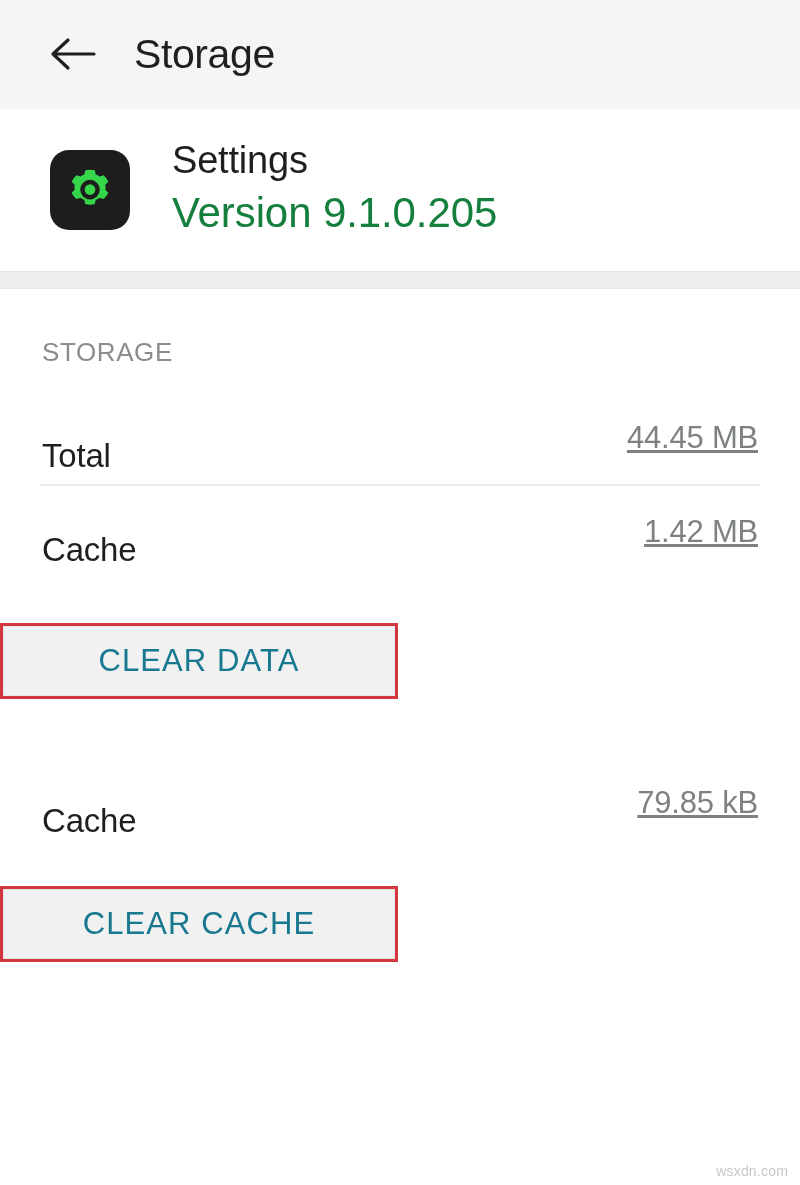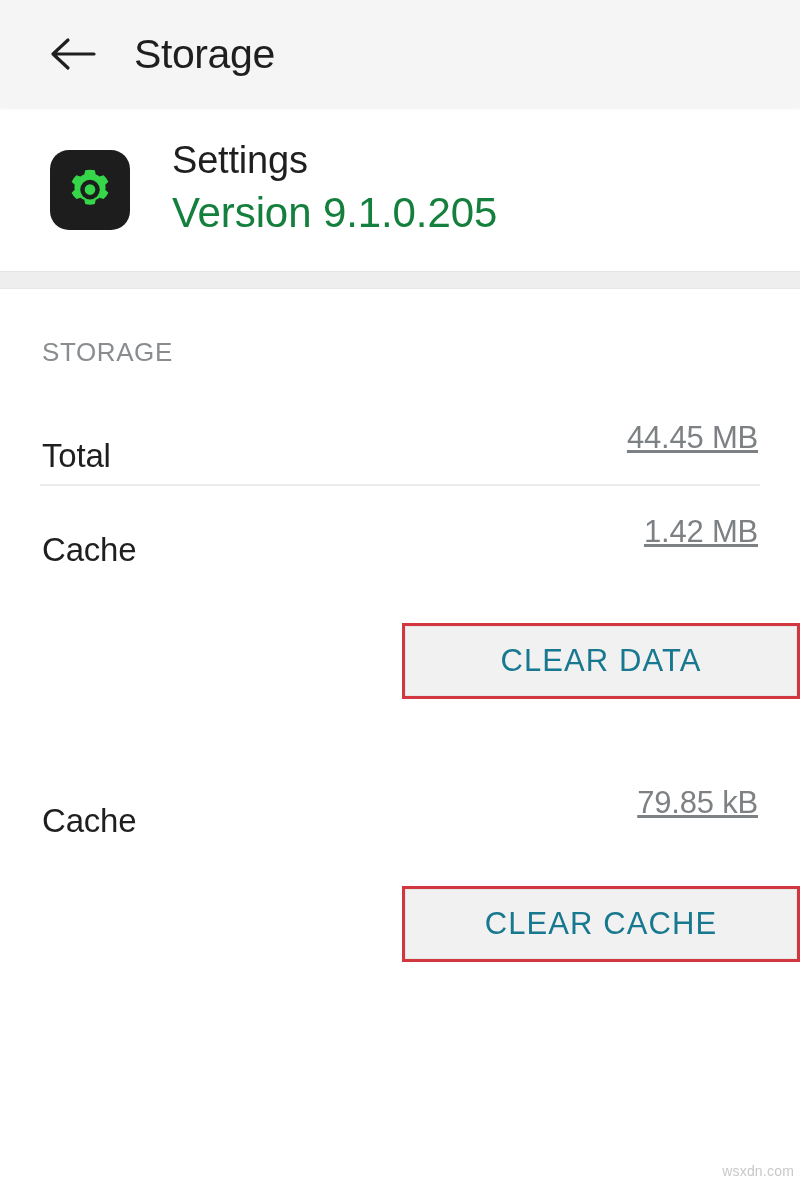--- a/index.html
+++ b/index.html
@@ -127,21 +127,21 @@
   }
   .divider {
     height: 1px;
     background: #ececec;
     margin: 0 40px;
   }
 
   
   .action-wrap {
     display: flex;
-    justify-content: flex-end;
+    justify-content: flex-start;
   }
   .annotate-box {
     border: 3px solid #d2363f;
     padding: 0;
     box-sizing: border-box;
     width: 398px;
     height: 76px;
     display: flex;
   }
   .flat-button {
@@ -159,21 +159,21 @@
     font-family: "Liberation Sans", sans-serif;
     padding: 0;
   }
 
   .gap-a { height: 45px; }
   .gap-b { height: 58px; }
   .gap-c { height: 37px; }
 
   .watermark {
     position: absolute;
-    right: 6px;
+    right: 12px;
     bottom: 6px;
     font-size: 14px;
     color: #c8c8c8;
     letter-spacing: 0.2px;
   }
 </style>
 </head>
 <body>
 
 <div class="appbar">

